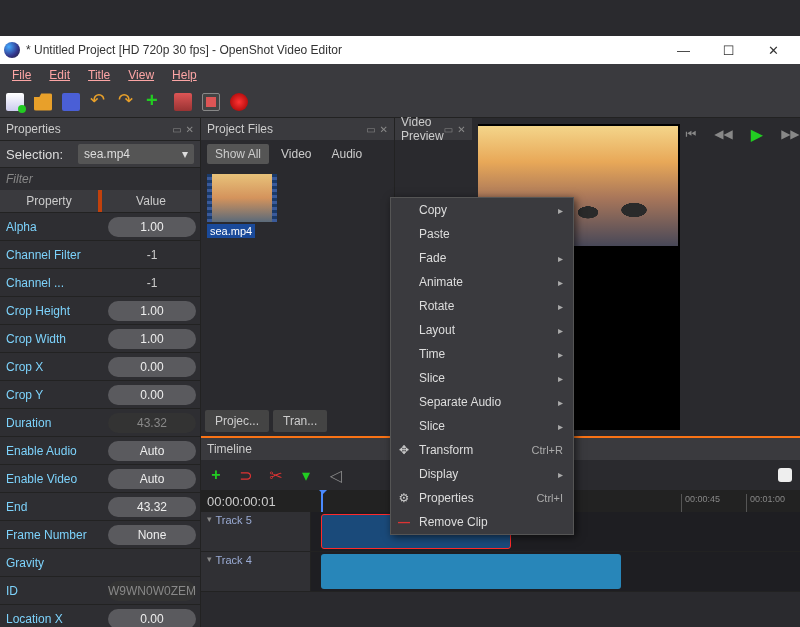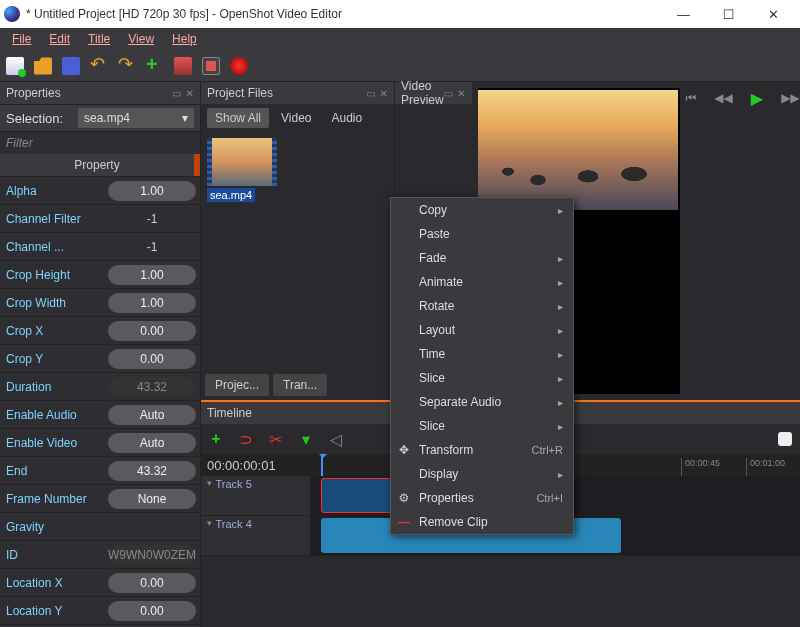--- a/index.html
+++ b/index.html
@@ -1,18 +1,18 @@
 <!DOCTYPE html>
 <html><head>
 <meta charset="utf-8">
 <style>
 * { box-sizing: border-box; margin: 0; padding: 0; font-family: "Segoe UI", Tahoma, sans-serif; }
 body { background: #2a2a2e; color: #ccc; font-size: 12px; width: 800px; height: 627px; overflow: hidden; }
 
-.titlebar { height: 28px; background: #fff; display: flex; align-items: center; padding: 0 4px; color: #333; }
+.titlebar { height: 28px; background: #fff; display: flex; align-items: center; padding: 0 4px; color: #333; margin-top: 36px; }
 .titlebar .logo { width: 16px; height: 16px; border-radius: 50%; background: radial-gradient(circle at 30% 30%, #4af, #338 60%, #222); margin-right: 6px; }
 .titlebar .title { flex: 1; font-size: 12px; }
 .titlebar .winbtn { width: 45px; height: 28px; display: flex; align-items: center; justify-content: center; font-size: 13px; color: #333; }
 
 .menubar { height: 22px; background: #3a3a3e; display: flex; align-items: center; padding: 0 4px; gap: 2px; }
 .menubar .menuitem { padding: 2px 8px; color: #fca5a5; font-size: 12px; }
 .menubar .menuitem u { text-decoration: underline; }
 
 .toolbar { height: 32px; background: #3a3a3e; display: flex; align-items: center; padding: 0 6px; gap: 10px; border-bottom: 1px solid #222; }
 .toolbar .tbtn { width: 18px; height: 18px; display: block; }
@@ -33,21 +33,21 @@
 
 .props { width: 212px; background: #2e2e32; border-right:1px solid #222; display:flex; flex-direction:column;}
 .panelhdr { height: 22px; background:#3a3a3e; display:flex; align-items:center; padding:0 6px; color:#ccc; font-size:12px; justify-content:space-between;}
 .panelhdr .dockbtns{display:flex;gap:4px;color:#888;font-size:10px;}
 .selrow { height: 28px; background:#3a3a3e; display:flex; align-items:center; padding:0 6px; border-top:1px solid #222;border-bottom:1px solid #222;}
 .selrow .lbl { color:#ddd; font-size:13px; width:72px;}
 .selrow .combo { flex:1; background:#555; color:#ddd; padding:3px 6px; border-radius:2px; display:flex;justify-content:space-between;align-items:center;}
 .filterrow { padding:4px 6px; color:#888; font-style:italic;}
 .phead { display:flex; background:#3a3a3e; border-bottom:1px solid #222;}
 .phead .ph{flex:1;text-align:center;padding:4px 0;color:#ccc;}
-.phead .ph:first-child{border-right:6px solid #c2410c;}
+.phead .ph:first-child{border-right:4px solid #c2410c;}
 .plist { flex:1; overflow:hidden;}
 .prow{display:flex;height:28px;align-items:center;border-bottom:1px solid #222;}
 .prow .pk{width:104px;padding:0 6px;color:#7dd3fc;white-space:nowrap;overflow:hidden;text-overflow:ellipsis;}
 .prow .pv{flex:1;padding:2px 4px;}
 .pill{background:#5a5a5e;color:#eee;border-radius:10px;padding:3px 0;text-align:center;width:100%;}
 .pilldark{background:#333;color:#888;border-radius:10px;padding:3px 0;text-align:center;width:100%;}
 
 
 .right { flex:1; display:flex; flex-direction:column; }
 .upper { height: 318px; display:flex; }
@@ -150,20 +150,21 @@
     <div class="selrow">
       <span class="lbl">Selection:</span>
       <div class="combo">
         <span>sea.mp4</span>
         <span>▾</span>
       </div>
     </div>
     <div class="filterrow">Filter</div>
     <div class="phead">
       <div class="ph">Property</div>
+      <div class="ph">Value</div>
     </div>
     <div class="plist" id="plist">
         <div class="prow">
           <div class="pk">Alpha</div>
           <div class="pv">
             <div class="pill">1.00</div>
           </div>
         </div>
         <div class="prow">
           <div class="pk">Channel Filter</div>

